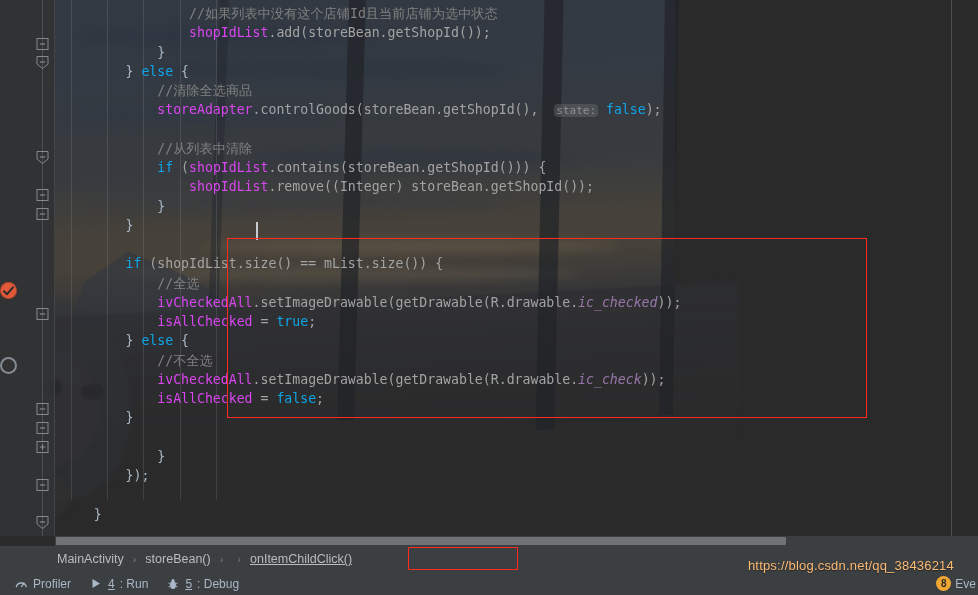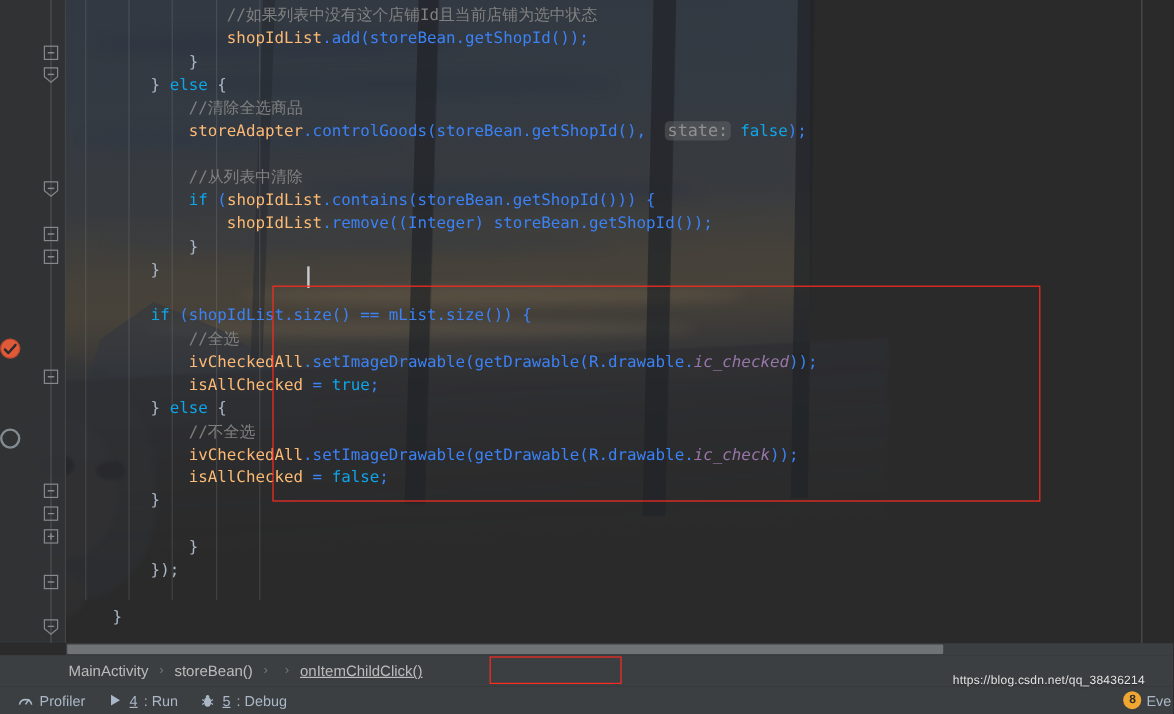--- a/index.html
+++ b/index.html
@@ -82,26 +82,26 @@
     font-size:13.2px;line-height:19.25px;white-space:pre;color:#a9b7c6;
   }
   .line{height:19.25px;padding-left:7px;}
 
   
   .iguide{position:absolute;top:0;width:1px;height:500px;background:rgba(160,160,160,.20);}
   .margin-line{position:absolute;left:951px;top:0;width:1px;height:536px;background:rgba(120,124,128,.45);}
 
   
   .kw{color:#0ea5e9;}
-  .fld{color:#fdba74;}
+  .fld{color:#d946ef;}
   .cmt{color:#808080;}
   .ita{color:#9876aa;font-style:italic;}
-  .txt{color:#3b82f6;margin-top:28px;}
+  .txt{color:#a3a3a3;margin-top:28px;}
   .brc{color:#a9b7c6;}
-  .hint{color:#909090;background:rgba(123,126,128,.32);border-radius:4px;padding:0 2px;font-size:14px;}
+  .hint{color:#909090;background:rgba(123,126,128,.32);border-radius:4px;padding:0 2px;font-size:11px;}
 
   
   .redbox{position:absolute;left:227px;top:238px;width:640px;height:180px;
     border:1.5px solid #ff2a20;box-sizing:border-box;pointer-events:none;}
 
   
   .caret{position:absolute;left:256px;top:222px;width:2px;height:18px;background:#c8ccd0;}
 
   
   .hscroll-track{position:absolute;left:55px;top:536px;width:923px;height:10px;background:#3c3f41;}
@@ -123,21 +123,21 @@
   .sb-item .u{text-decoration:underline;}
   .sb-icon{display:inline-flex;width:14px;height:14px;align-items:center;justify-content:center;}
   .spacer{flex:1;}
   .evt{display:flex;align-items:center;gap:4px;margin-right:2px;}
   .evt-badge{width:15px;height:15px;border-radius:50%;background:#f0a732;color:#2b2b2b;
     font-size:10px;font-weight:bold;display:flex;align-items:center;justify-content:center;
     font-family:"Liberation Sans",sans-serif;}
 
   
   .watermark{position:absolute;right:24px;bottom:22px;font-family:"Liberation Sans",sans-serif;
-    font-size:10px;color:#e5e5e5;letter-spacing:.2px;text-shadow:0 1px 1px rgba(0,0,0,.45);}
+    font-size:13px;color:#fdba74;letter-spacing:.2px;text-shadow:0 1px 1px rgba(0,0,0,.45);}
 </style>
 </head>
 <body>
 
 <div id="app">
 
   <div class="editor">
 
     <div class="wallpaper">
       <div class="wp-sky"></div>

